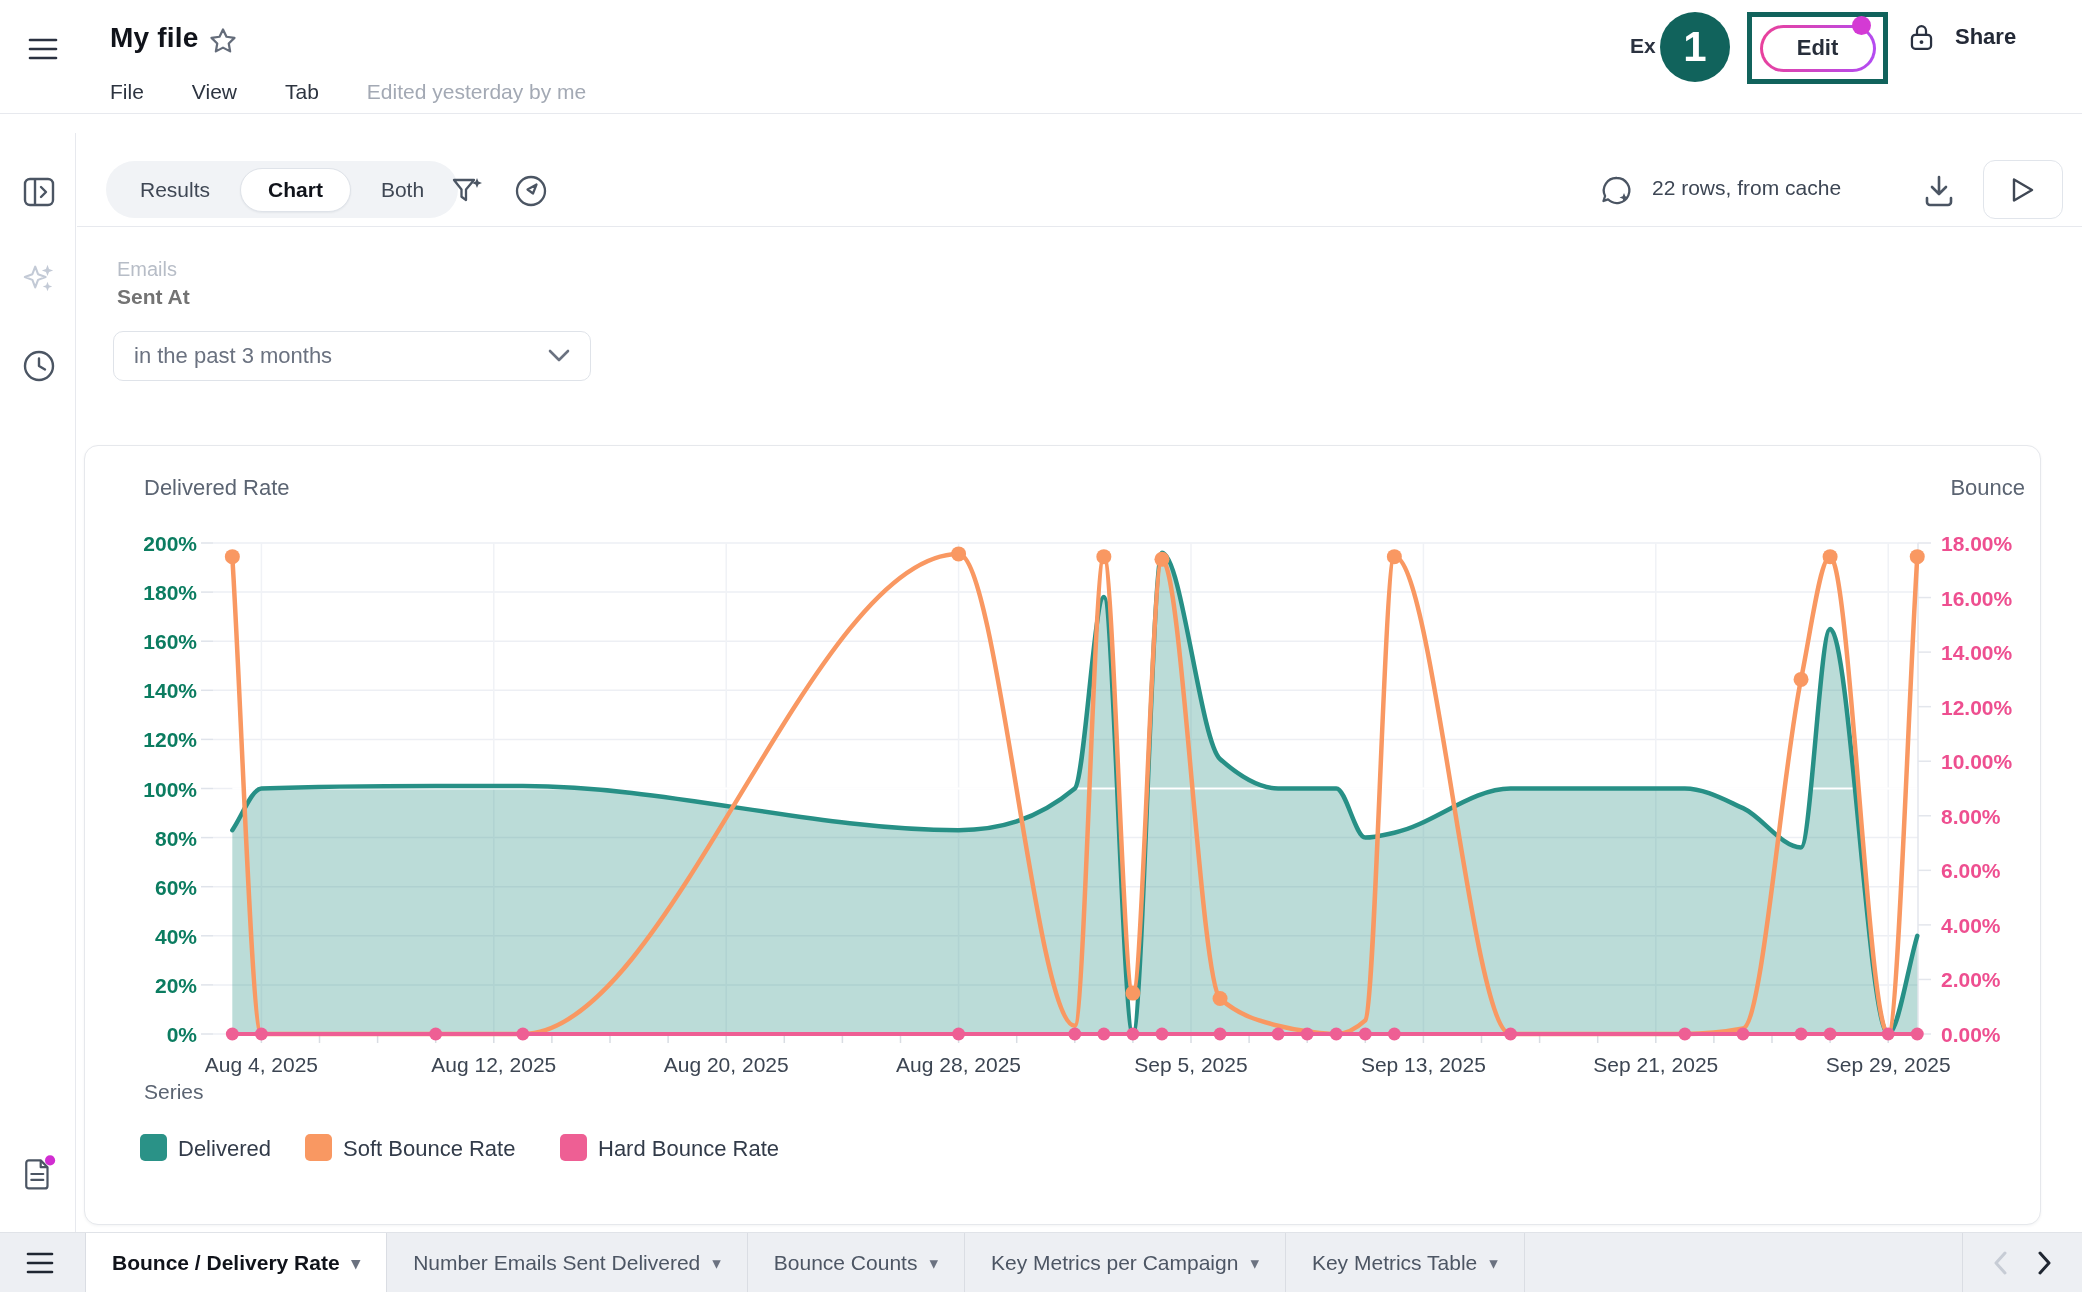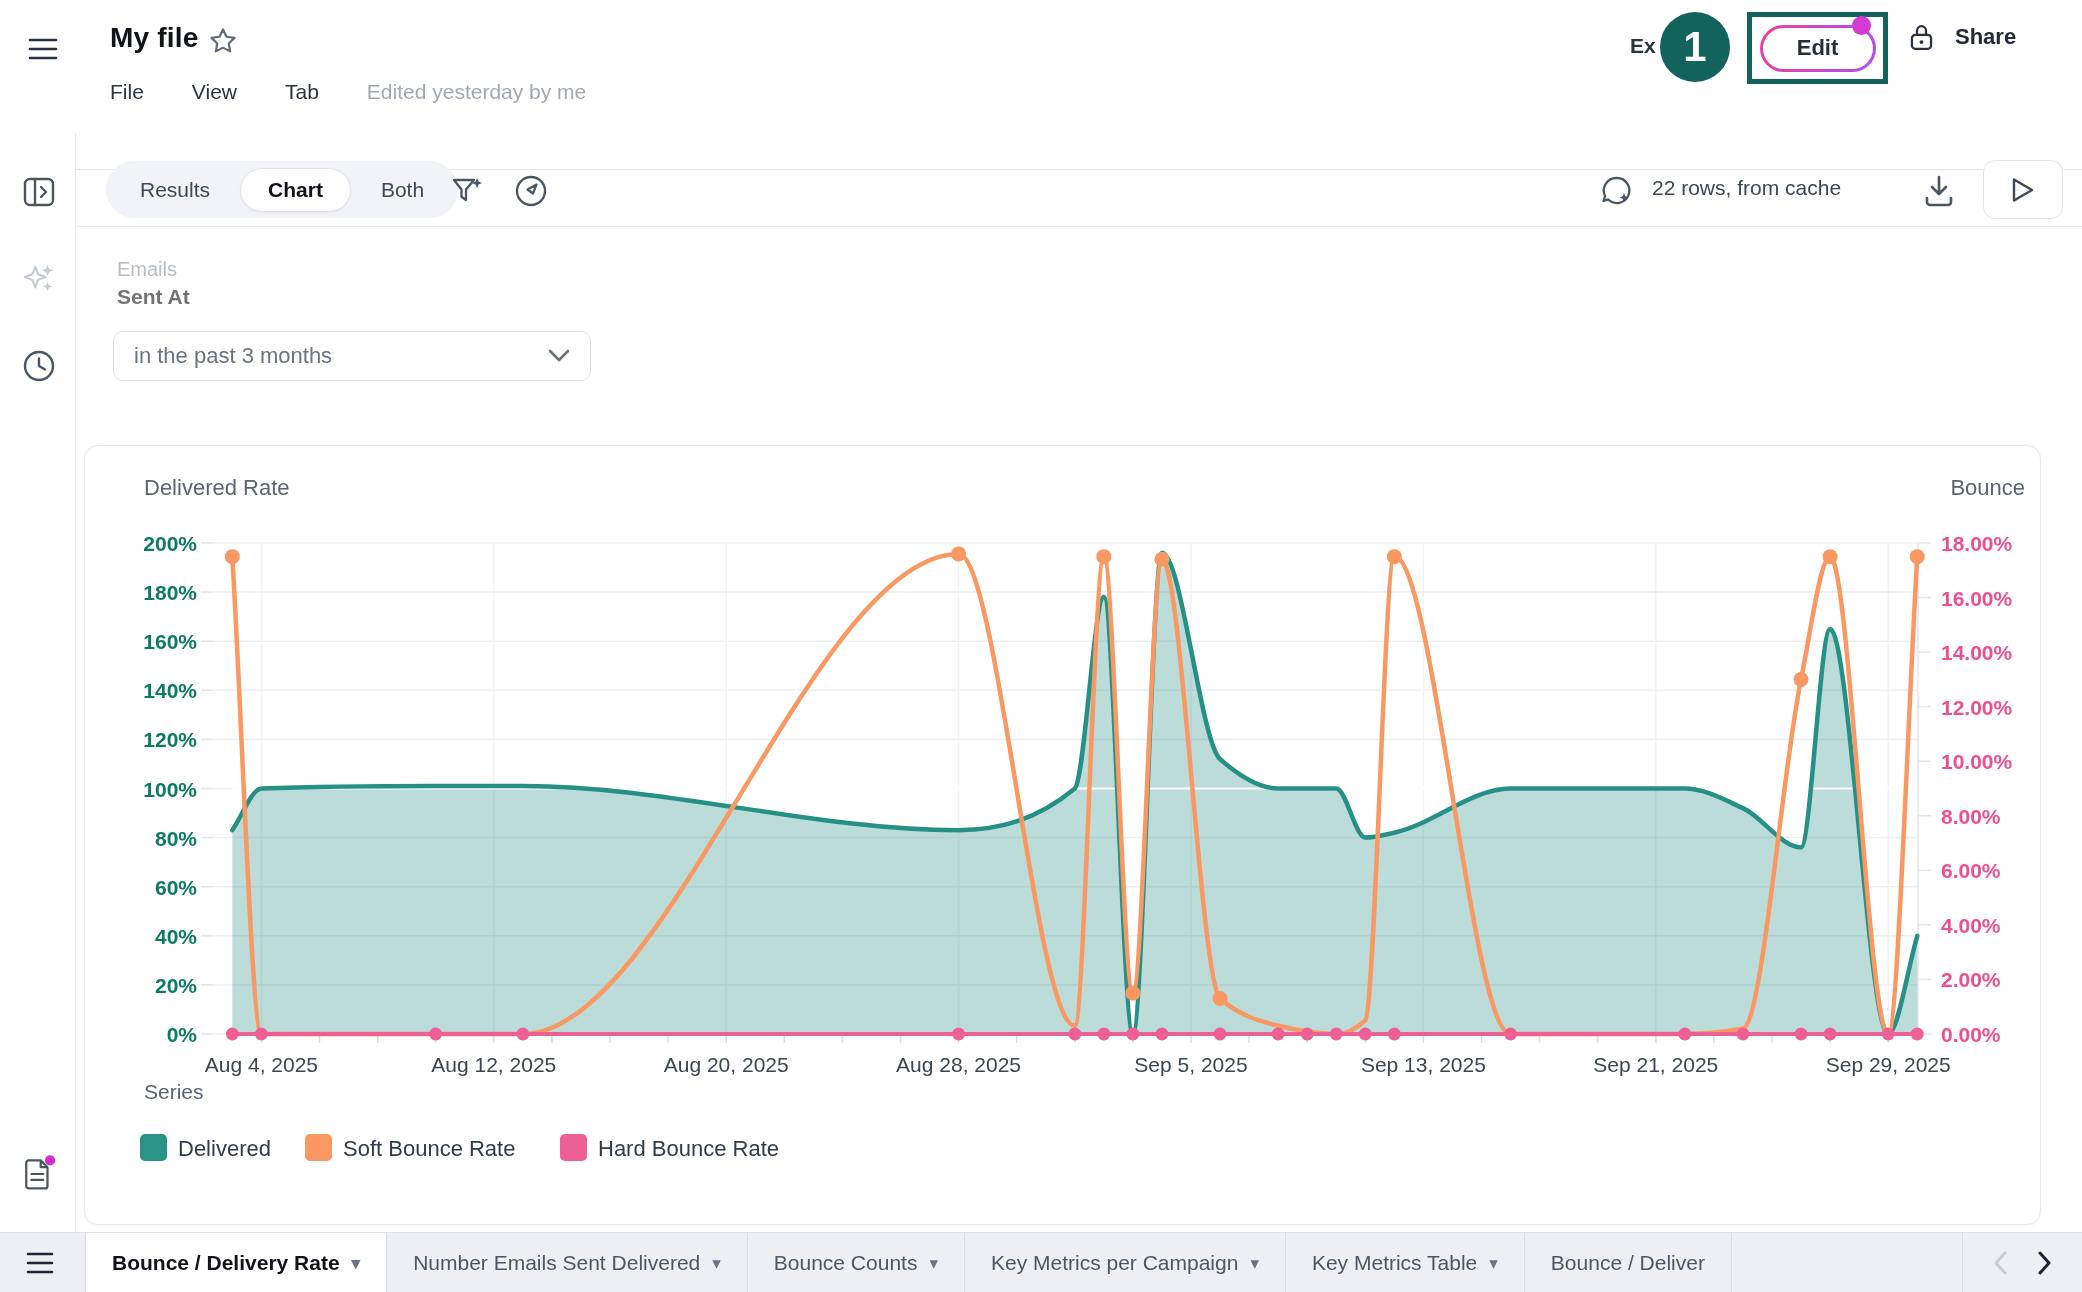--- a/index.html
+++ b/index.html
@@ -2,21 +2,21 @@
 <html><head>
 <meta charset="utf-8">
 <style>
   html,body{margin:0;padding:0;background:#ffffff;}
   *{box-sizing:border-box;}
   .app{position:relative;width:2082px;height:1292px;background:#fff;overflow:hidden;
        font-family:"Liberation Sans",sans-serif;color:#1f2430;}
   .abs{position:absolute;}
 
   
-  .header{position:absolute;left:0;top:0;width:2082px;height:170px;background:#fff;border-bottom:1px solid #e7e9ee;}
+  .header{position:absolute;left:0;top:0;width:2082px;height:114px;background:#fff;border-bottom:1px solid #e7e9ee;}
   .icon-btn{display:flex;align-items:center;justify-content:center;cursor:pointer;background:none;border:none;padding:0;}
   .file-title{font-size:28px;font-weight:700;color:#10131a;letter-spacing:.2px;}
   .menu-row{position:absolute;left:110px;top:80px;display:flex;gap:48px;font-size:21px;color:#2d3440;}
   .menu-item{cursor:pointer;}
   .edited-note{color:#a3a9b4;}
   .explore-label{position:absolute;left:1630px;top:34px;font-size:21px;font-weight:600;color:#2b3240;}
   .badge-1{position:absolute;left:1660px;top:12px;width:70px;height:70px;border-radius:50%;
            background:#11635c;color:#fff;font-size:42px;font-weight:700;display:flex;align-items:center;justify-content:center;z-index:6;}
   .anno-rect{position:absolute;left:1747px;top:12px;width:141px;height:72px;border:5px solid #11635c;background:#fff;
              display:flex;align-items:center;justify-content:center;z-index:5;}
@@ -364,23 +364,20 @@
           <span class="caret">▾</span>
         </div>
         <div class="ftab">
           <span>Key Metrics per Campaign</span>
           <span class="caret">▾</span>
         </div>
         <div class="ftab">
           <span>Key Metrics Table</span>
           <span class="caret">▾</span>
         </div>
-        <div class="ftab truncated">
-          <span>Bounce / Deliver</span>
-        </div>
       </div>
     <div class="tabnav">
       <svg width="18" height="26" viewBox="0 0 18 26">
         <path d="M14 3 L5 13 L14 23" fill="none" stroke="#c7ccd5" stroke-width="3" stroke-linecap="round" stroke-linejoin="round"></path>
       </svg>
       <svg width="18" height="26" viewBox="0 0 18 26">
         <path d="M4 3 L13 13 L4 23" fill="none" stroke="#1f2631" stroke-width="3" stroke-linecap="round" stroke-linejoin="round"></path>
       </svg>
     </div>
   </div>

